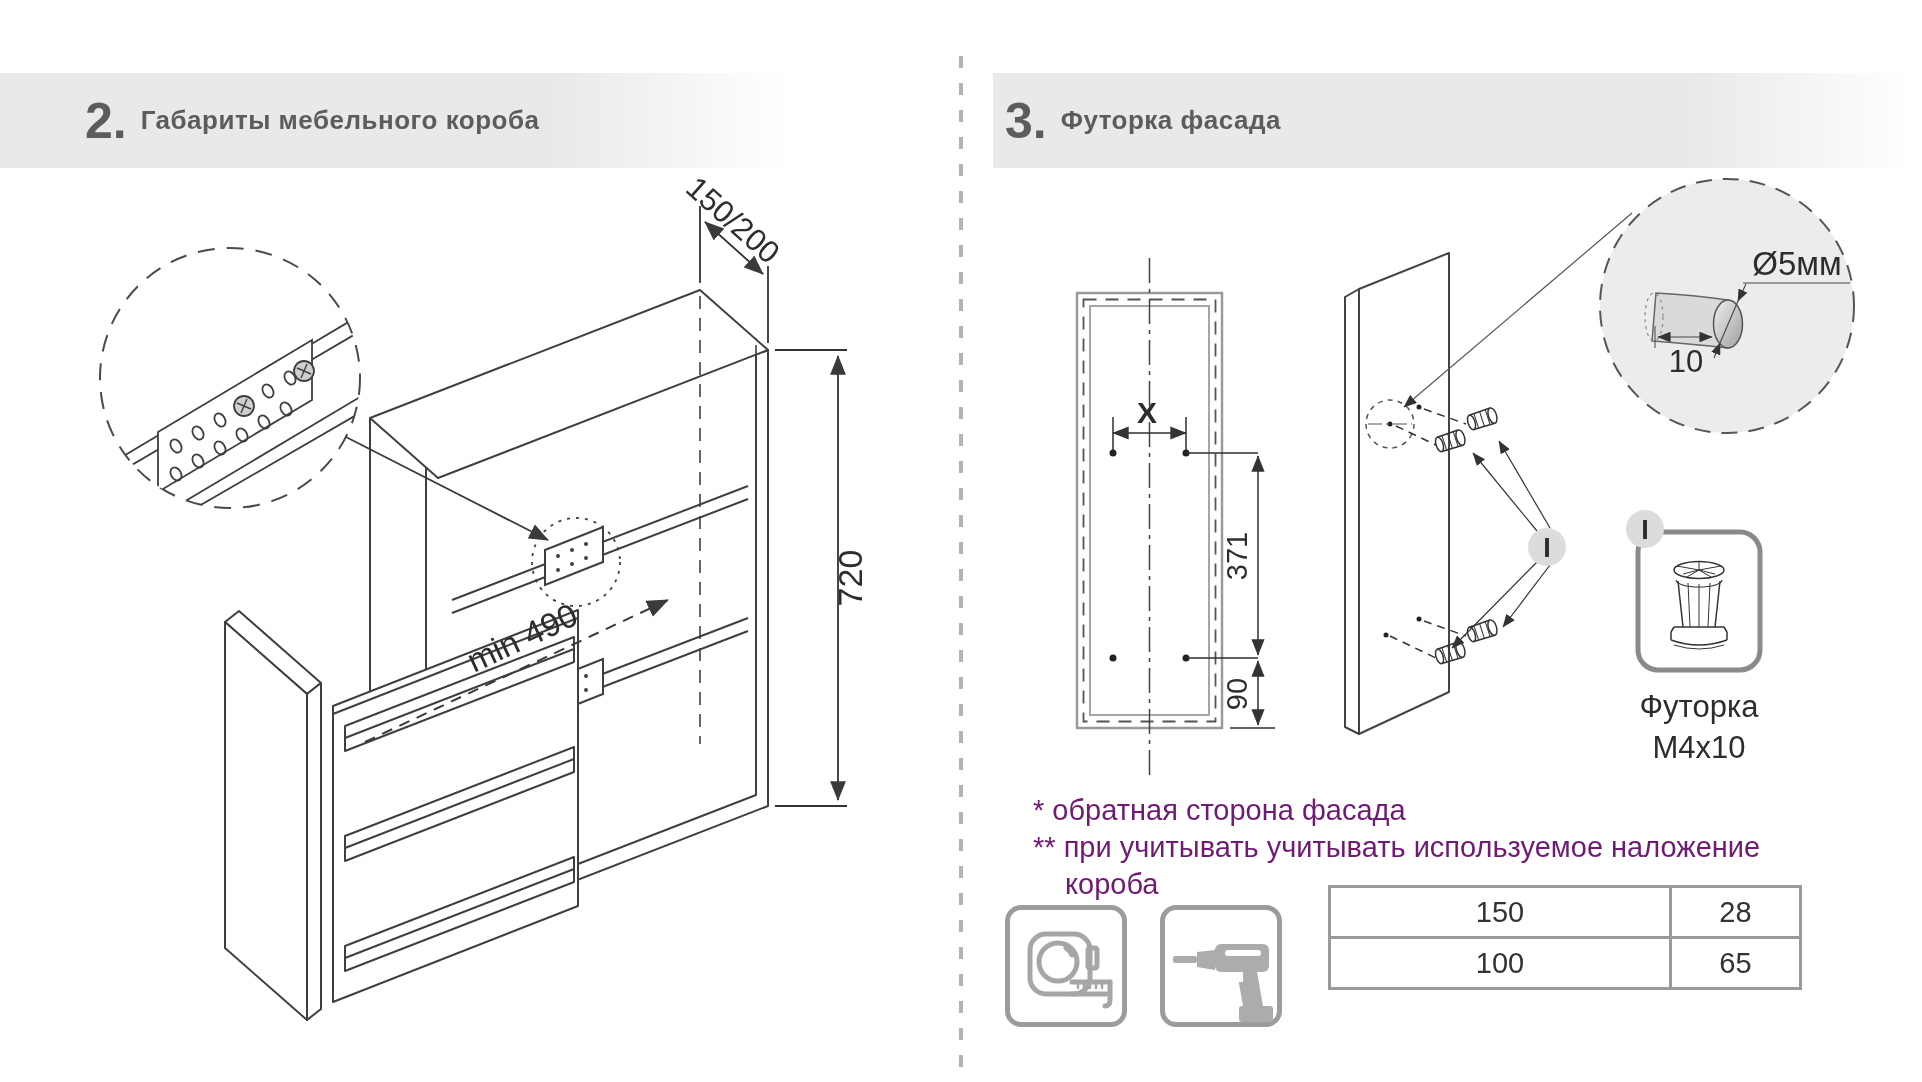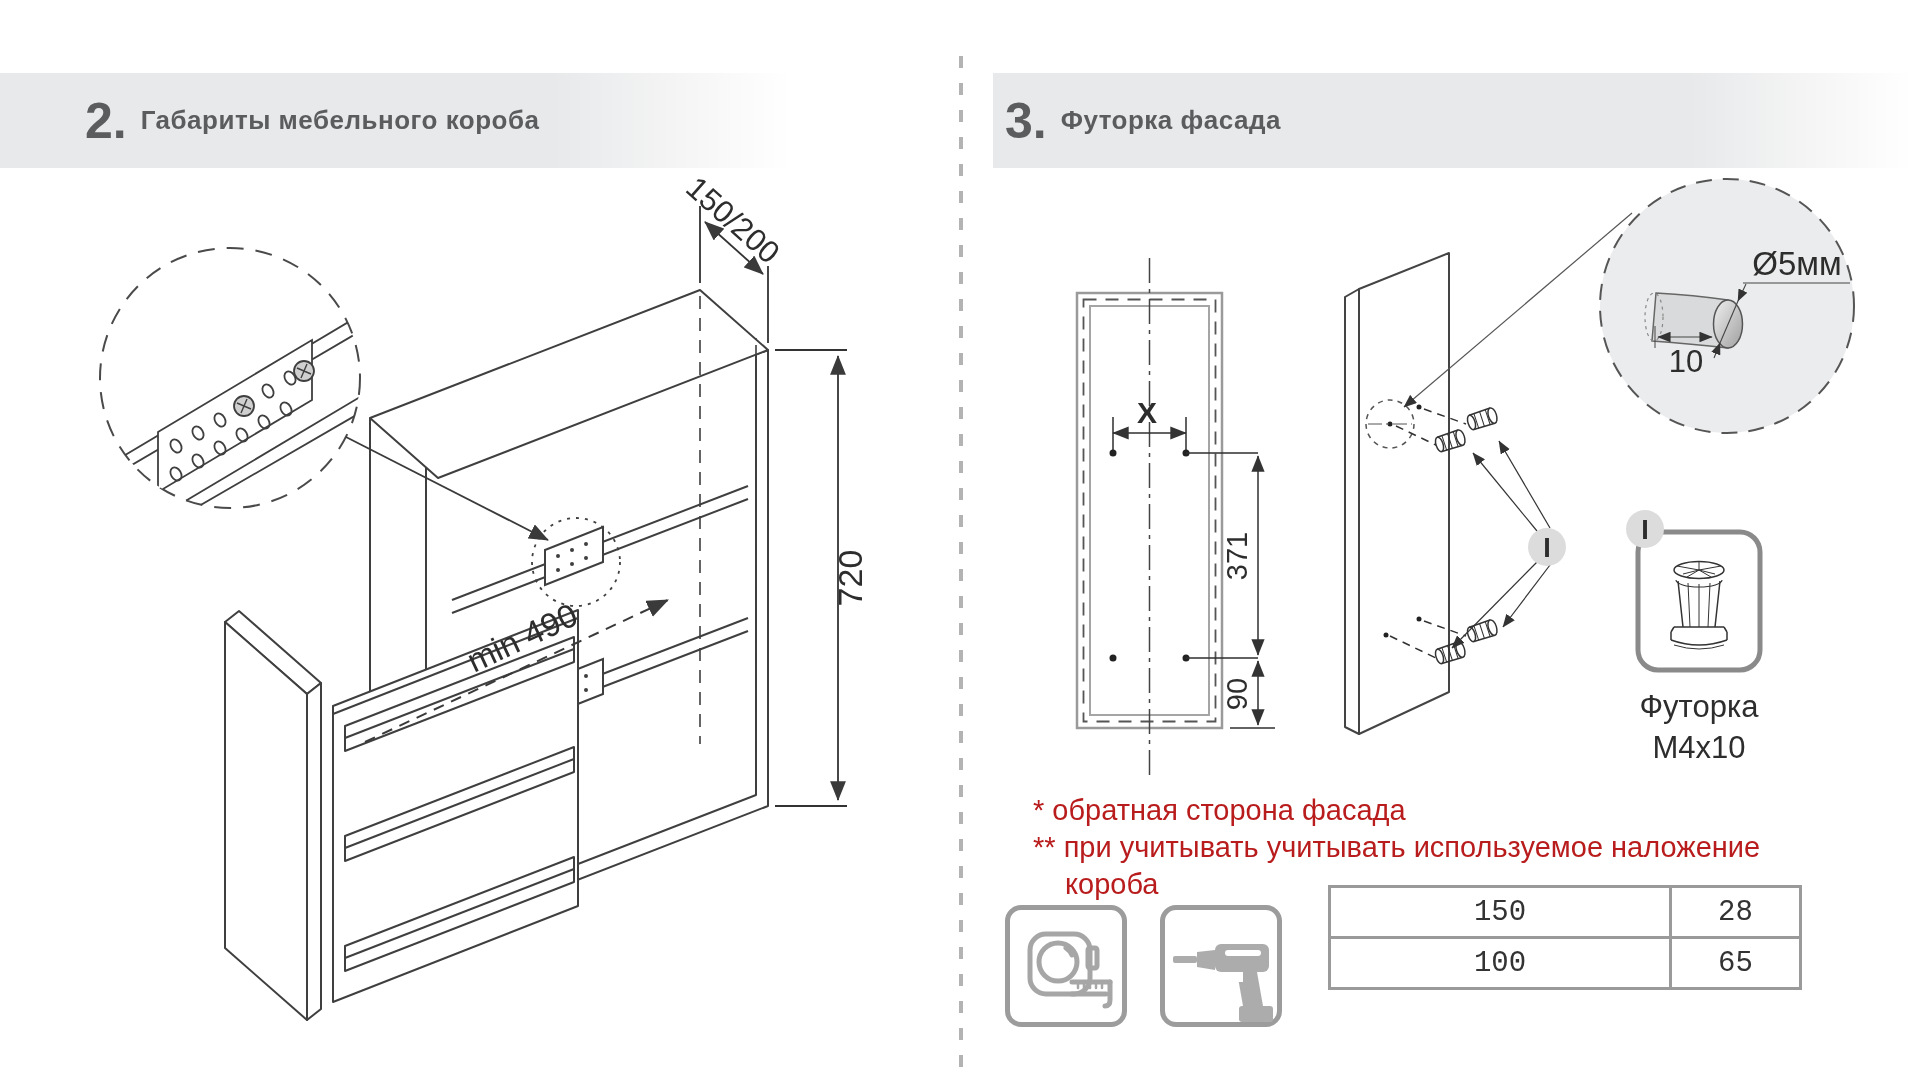--- a/index.html
+++ b/index.html
@@ -10,28 +10,28 @@
 phone        background:linear-gradient(to right,#e8e9ea 0%,#e8e9ea 70%,rgba(232,233,234,0) 100%);}
   .band-left{background:linear-gradient(to right,#e8e9ea 0%,#e8e9ea 70%,rgba(232,233,234,0) 100%);}
   .band-right{left:993px;width:929px;padding-left:12px;box-sizing:border-box;
         background:linear-gradient(to right,#e8e9ea 0%,#e8e9ea 75%,rgba(232,233,234,0) 99%);}
   .band .num{font-size:50px;font-weight:bold;color:#5b5c5e;}
   .band .ttl{font-size:26px;font-weight:bold;color:#5b5c5e;margin-left:14px;letter-spacing:.5px;}
   .divider{position:absolute;left:959px;top:56px;width:4px;height:1026px;
         background:repeating-linear-gradient(to bottom,#b3b3b3 0 12px,rgba(0,0,0,0) 12px 27px);}
   svg text{font-family:"Liberation Sans",sans-serif;fill:#2d2d2d;}
   .diagram{position:absolute;}
-  .footnotes{position:absolute;left:1033px;top:792px;font-size:29px;line-height:37px;color:#b91c1c;}
+  .footnotes{position:absolute;left:1033px;top:792px;font-size:29px;line-height:37px;color:#701a75;}
   .footnotes .indent{padding-left:32px;}
   .ptable{position:absolute;left:1328px;top:885px;border-collapse:collapse;table-layout:fixed;}
   .ptable td{border:3px solid #9a9a9a;text-align:center;font-size:29px;color:#333;background:#fff;}
   .ptable .c1{width:336px;}
   .ptable .c2{width:125px;}
   .ptable .hrow td{height:40px;}
-  .ptable .drow td{height:46px;font-family:Liberation Mono, monospace;}
+  .ptable .drow td{height:46px;}
   .tool{position:absolute;top:905px;width:112px;height:112px;border:5px solid #9c9c9c;border-radius:16px;
         background:#fff;display:flex;align-items:center;justify-content:center;}
   .tool1{left:1005px;} .tool2{left:1160px;}
 </style>
 </head>
 <body>
 
 <div class="page">
 
   <div class="band band-left">

